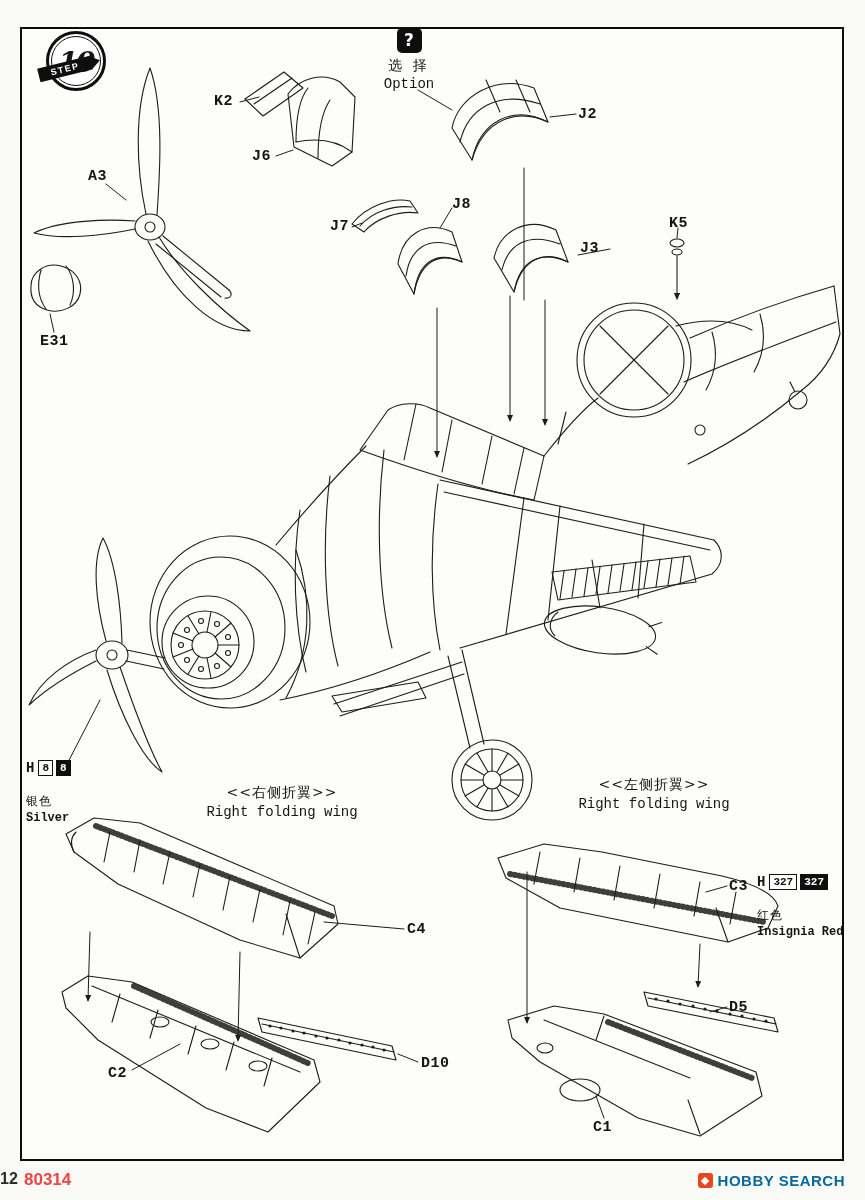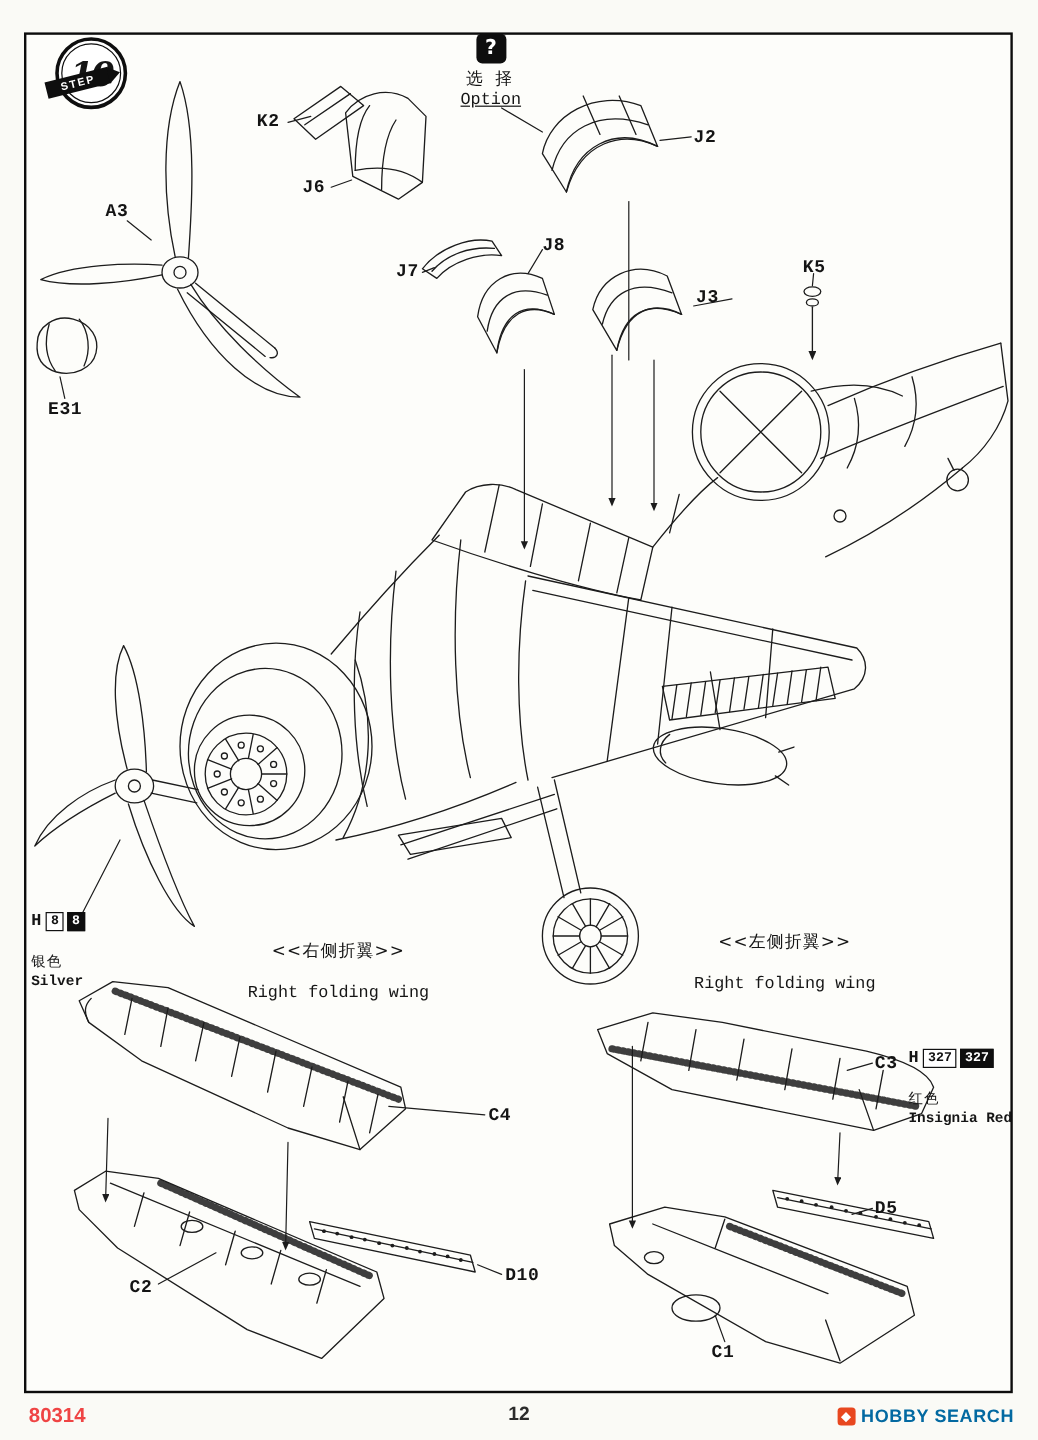--- a/index.html
+++ b/index.html
@@ -23,40 +23,40 @@
                  transform:rotate(-14deg); display:flex; align-items:center; justify-content:center; }
   .step-banner-text { color:#fff; font:700 9px "Liberation Sans",sans-serif; letter-spacing:1.5px; }
   .step-banner-arrow { position:absolute; right:-9px; width:0; height:0;
                  border-left:10px solid #0e0e0e; border-top:7px solid transparent; border-bottom:7px solid transparent; }
 
   
   .option-block { position:absolute; left:378px; top:28px; width:62px; text-align:center; }
   .option-icon { width:25px; height:25px; margin:0 auto 4px auto; background:#0e0e0e; color:#fff;
                  border-radius:5px; font:800 17px "DejaVu Sans",sans-serif; line-height:25px; }
   .option-cn { font:400 14px "DejaVu Sans",sans-serif; letter-spacing:3px; }
-  .option-en { font:400 14px "Liberation Mono",monospace; margin-top:1px;text-decoration:underline; }
+  .option-en { font:400 14px "Liberation Mono",monospace; margin-top:1px; }
 
   
   .paint-callout { position:absolute; white-space:nowrap; }
   .paint-row { display:flex; align-items:center; gap:3px; }
   .paint-brand { font:700 14px "Liberation Mono",monospace; margin-right:1px; }
   .paint-box { display:inline-block; font:700 11px "Liberation Mono",monospace; line-height:14px;
                padding:0 3px; border:1.5px solid #111; background:#fff; color:#111; }
   .paint-box.filled { background:#0e0e0e; color:#fff; border-color:#0e0e0e; }
   .paint-cn { font:400 12px "DejaVu Sans",sans-serif; margin-top:17px; letter-spacing:1px; }
   .paint-en { font:700 12px "Liberation Mono",monospace; margin-top:1px; }
 
   
   .wing-title { position:absolute; text-align:center; }
   .wing-title-cn { font:400 14px "DejaVu Sans",sans-serif; letter-spacing:1px;text-align:center; }
-  .wing-title-en { font:400 14px "Liberation Mono",monospace; margin-top:18px; }
+  .wing-title-en { font:400 14px "Liberation Mono",monospace; margin-top:2px; }
 
   
   .kit-number { position:absolute; left:24px; top:1170px; font:700 17px "Liberation Sans",sans-serif; color:#ef4444; }
-  .page-number { position:absolute; left:0; right:0; top:1170px; text-align:center;
+  .page-number { position:absolute; left:0; right:0; top:1170px; text-align:left;
                  font:700 16px "Liberation Sans",sans-serif; color:#2b2b2b; }
   .brand { position:absolute; right:20px; top:1172px; display:flex; align-items:center; gap:5px; }
   .brand-icon { width:15px; height:15px; background:#e8471f; border-radius:3px; position:relative; }
   .brand-icon::after { content:""; position:absolute; left:4.5px; top:4.5px; width:6px; height:6px;
                  background:#fff; transform:rotate(45deg); }
   .brand-text { font:700 15px "Liberation Sans",sans-serif; color:#0369a1; letter-spacing:.5px; }
 </style>
 </head>
 <body>
 

